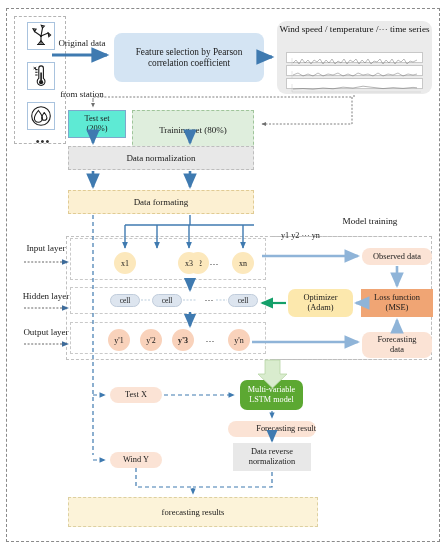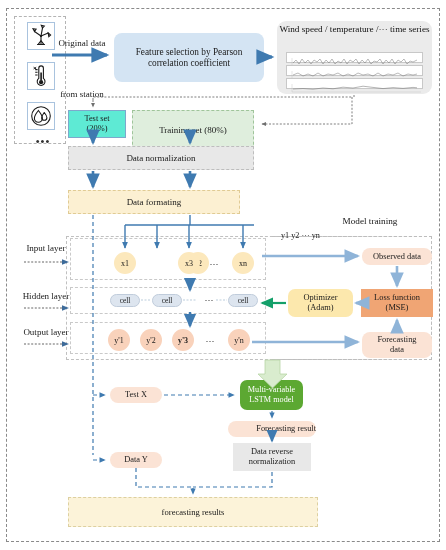--- a/index.html
+++ b/index.html
@@ -82,21 +82,21 @@
     left: 132px; top: 110px; width: 122px; height: 40px;
     background: #dfeedd; border: 1px dashed #9fc49a;
     font-size: 9px;
   }
   .box-norm {
     left: 68px; top: 146px; width: 186px; height: 24px;
     background: #e8e8e8; border: 1px dashed #bdbdbd;
     font-size: 9px;
   }
   .box-format {
-    left: 68px; top: 190px; width: 172px; height: 24px;
+    left: 68px; top: 190px; width: 186px; height: 24px;
     background: #fcf0d2; border: 1px dashed #e0cb94;
     font-size: 9px;
   }
 
   
   .model-train-frame {
     left: 66px; top: 236px; width: 366px; height: 124px;
     border: 1px dashed #c0c0c0;
   }
   .layer-frame {
@@ -388,21 +388,21 @@
   <div class="abs node box-forecast-data">
     <span>
       <span>Forecasting</span>
       <span>data</span>
     </span>
   </div>
   <div class="abs node box-testx">
     <span>Test X</span>
   </div>
   <div class="abs node box-testy">
-    <span>Data Y</span>
+    <span>Wind Y</span>
   </div>
   <div class="abs node box-fresult">
     <span>Forecasting result</span>
   </div>
   <div class="abs node box-revnorm">
     <span>
       <span>Data reverse</span>
       <span>normalization</span>
     </span>
   </div>

